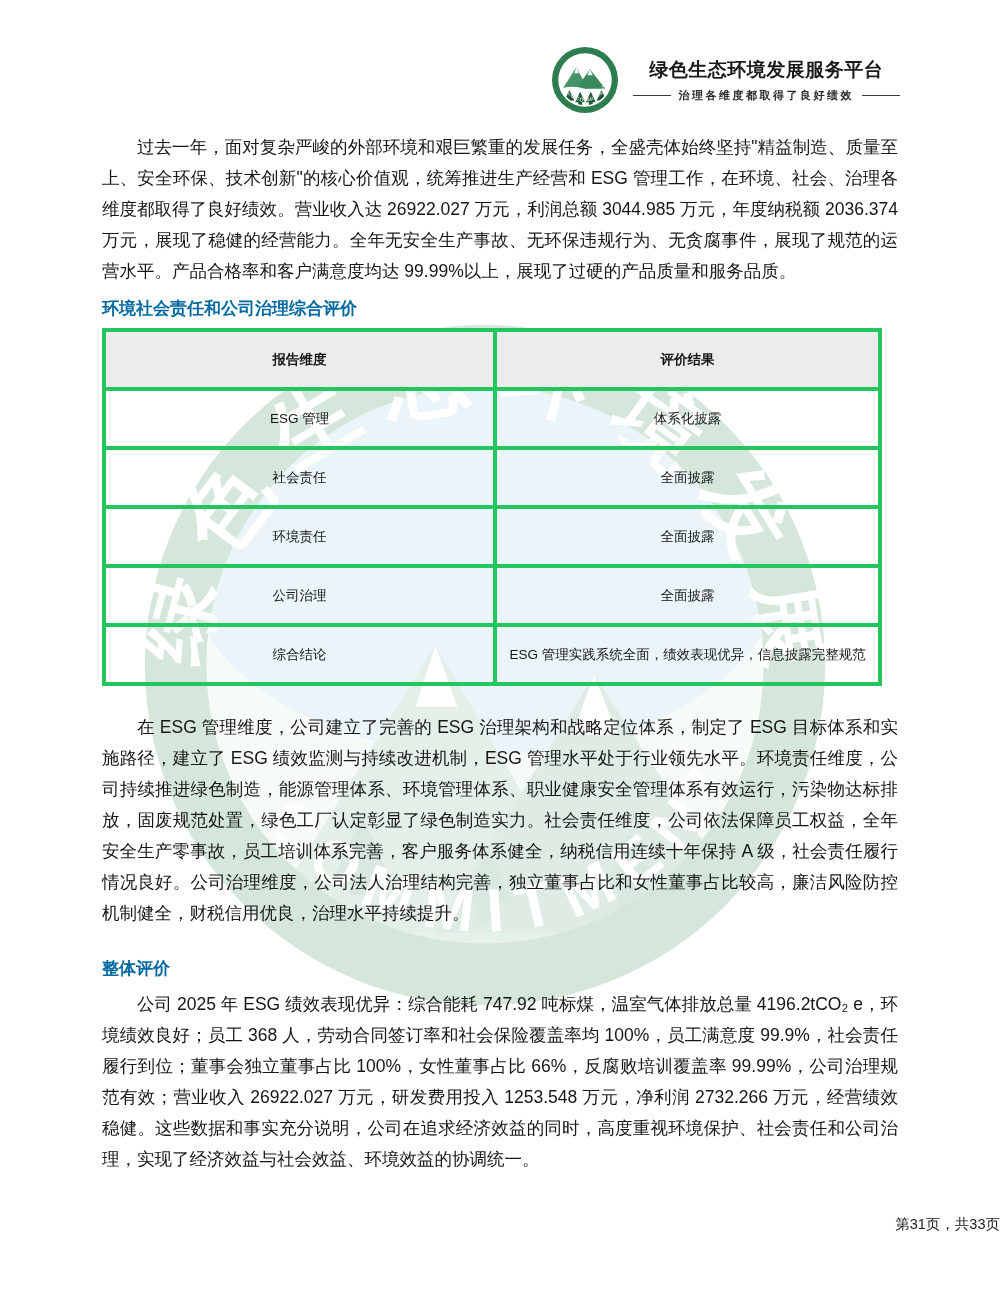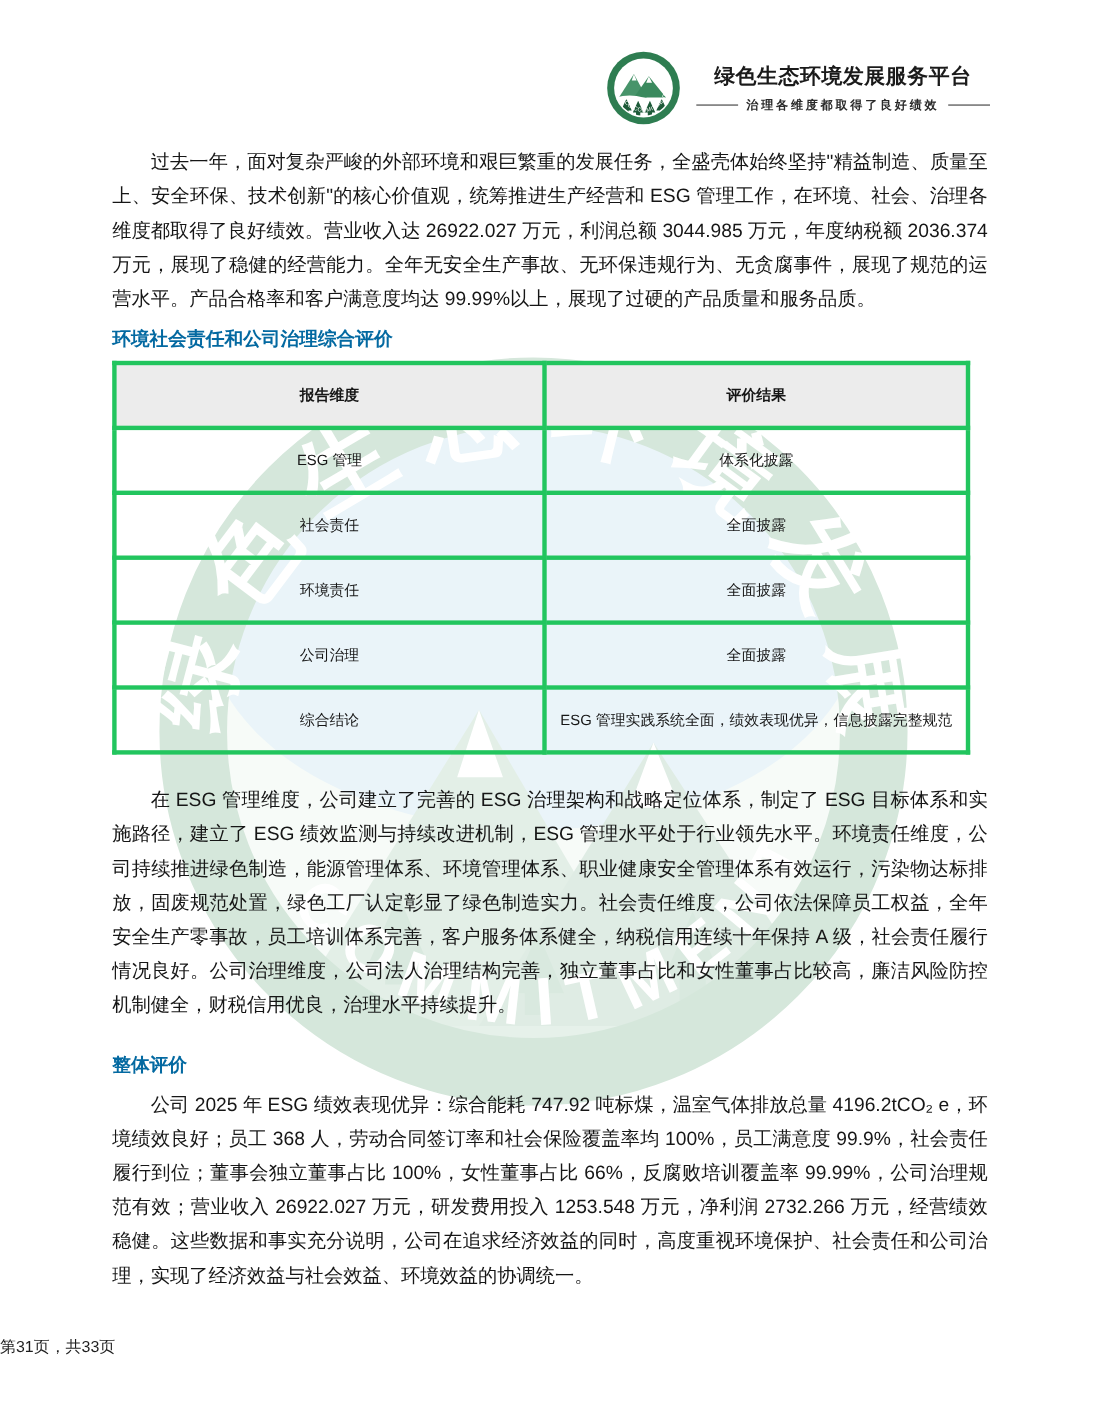--- a/index.html
+++ b/index.html
@@ -77,21 +77,21 @@
   }
   table.esg-table th{
     font-weight:bold;
     background:#ececec;
   }
   table.esg-table col.c1{width:50.4%;}
   table.esg-table col.c2{width:49.6%;}
   
   .footer{
     position:absolute;left:0;right:0;bottom:60px;
-    text-align:left;
+    text-align:right;
     font-size:14.5px;color:#1c1c1c;
     z-index:2;
   }
 </style>
 </head>
 <body>
 
 <div class="page">
 
   <svg class="watermark" viewBox="0 0 700 700" aria-hidden="true">

